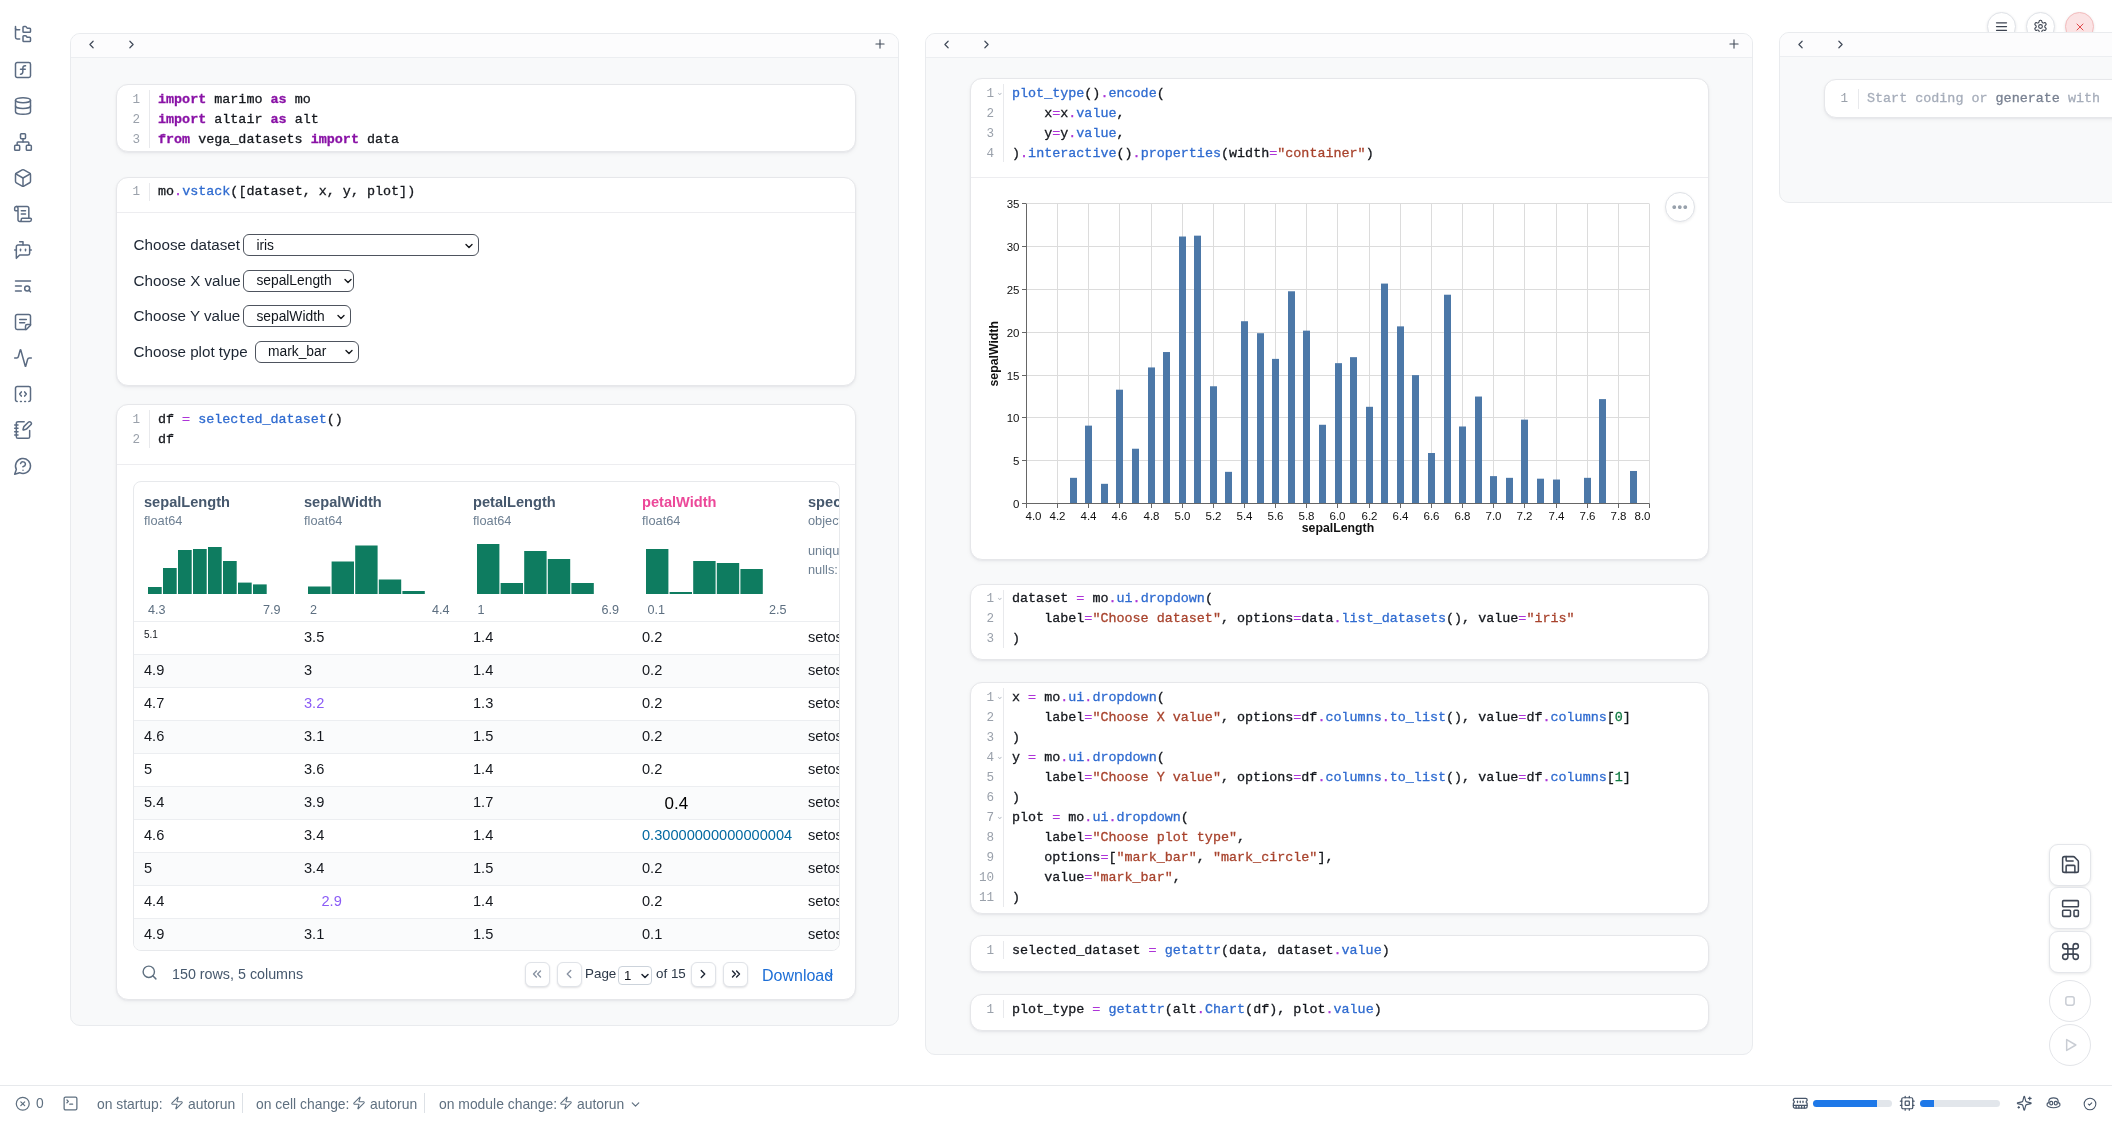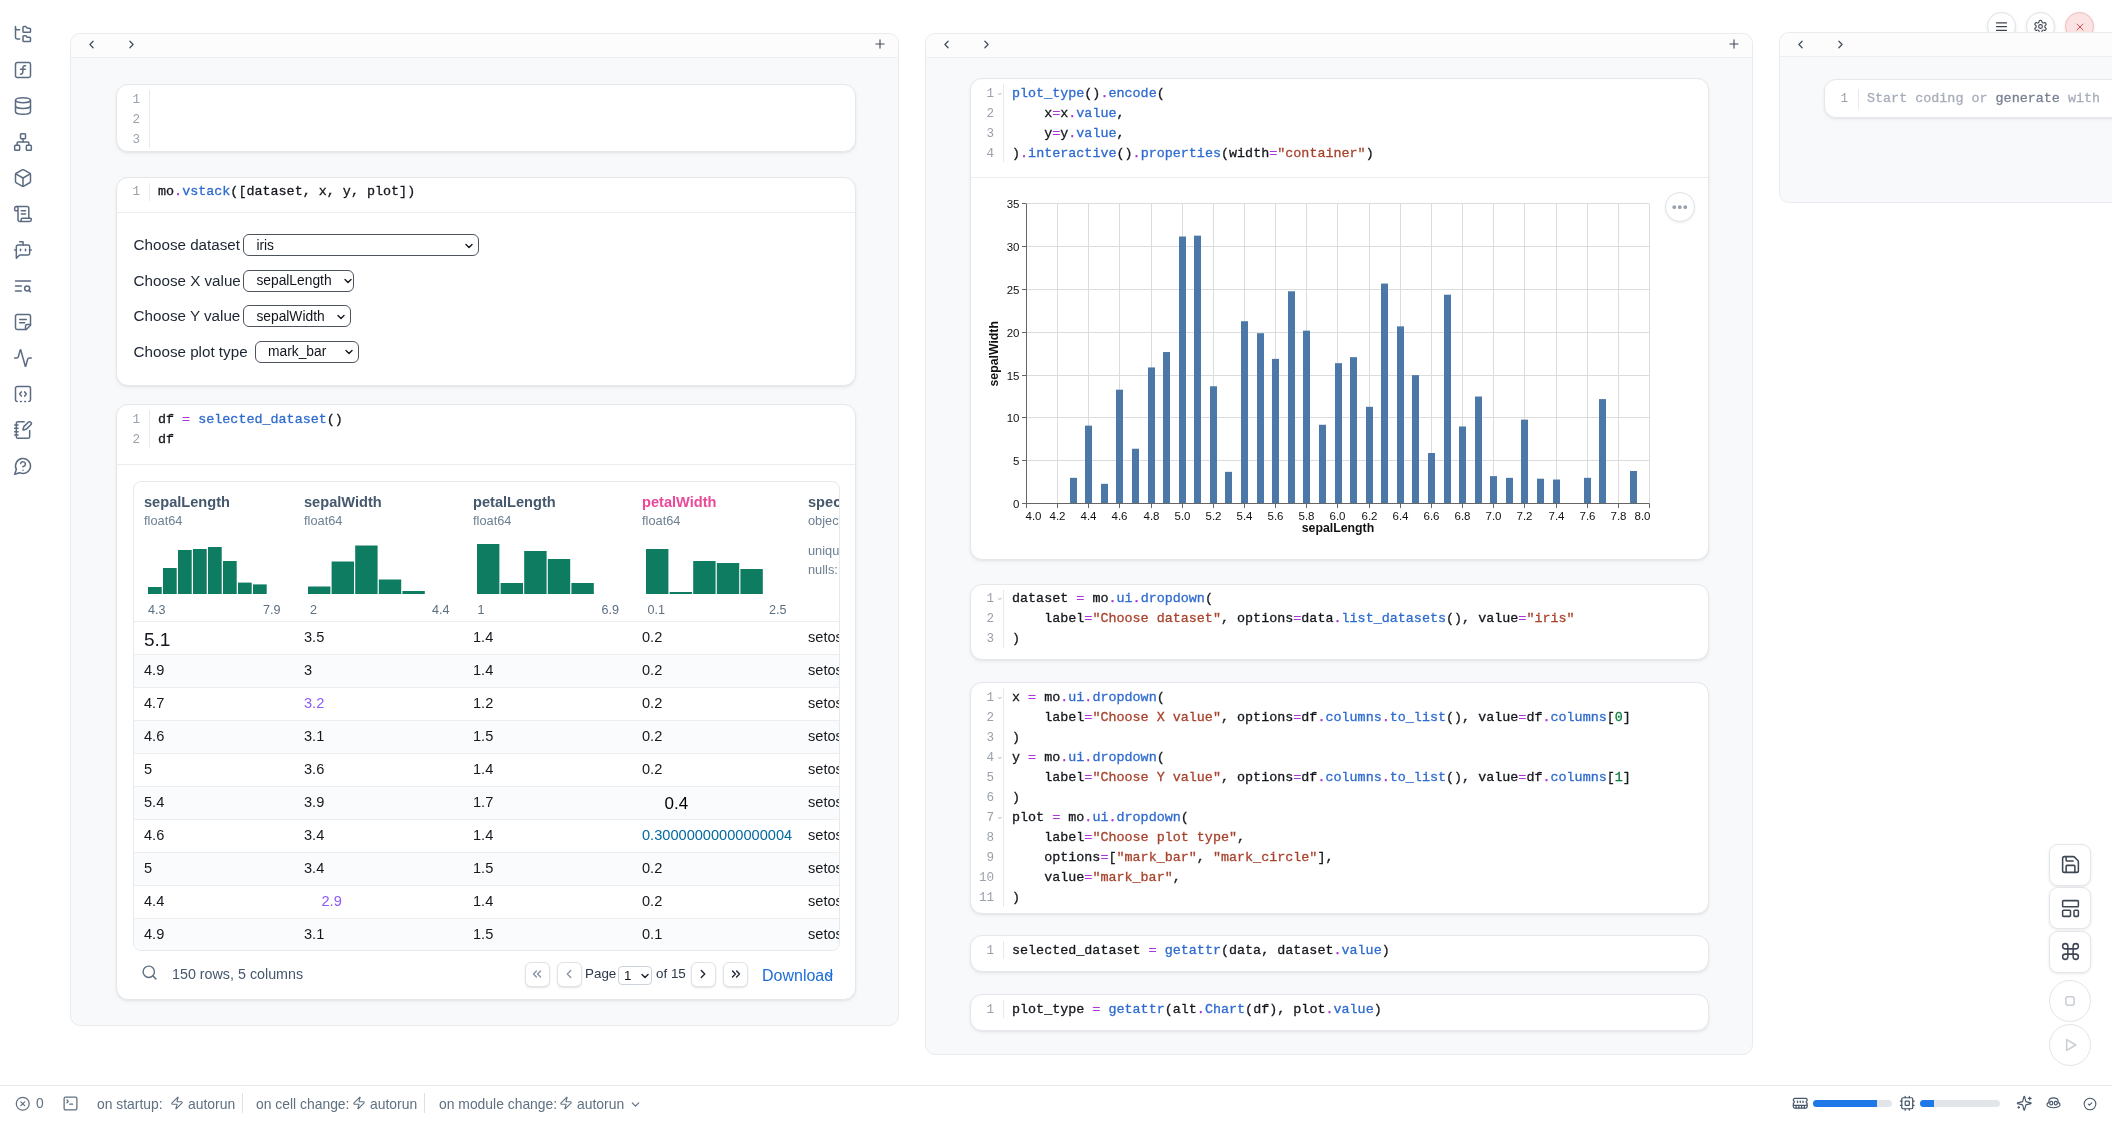--- a/index.html
+++ b/index.html
@@ -159,20 +159,21 @@
   </svg>
 <svg class="abs" style="left:1794px;top:38px" width="13" height="13" viewBox="0 0 24 24" fill="none" stroke="#414a59" stroke-width="2.2" stroke-linecap="round" stroke-linejoin="round">
     <path d="m15 18-6-6 6-6"></path>
   </svg>
 <svg class="abs" style="left:1834px;top:38px" width="13" height="13" viewBox="0 0 24 24" fill="none" stroke="#414a59" stroke-width="2.2" stroke-linecap="round" stroke-linejoin="round">
     <path d="m9 18 6-6-6-6"></path>
   </svg>
 <div class="cell" style="left:116px;top:84px;width:740px;height:68px">
     <div class="gut" style="left:0;top:4.5px;width:23px">1<br>2<br>3</div>
     <div class="gsep" style="left:32px;top:5px;height:58.3px"></div>
+    <div class="code" style="left:41px;top:4.5px"><span class="k">import</span> marimo <span class="k">as</span> mo<br><span class="k">import</span> altair <span class="k">as</span> alt<br><span class="k">from</span> vega_datasets <span class="k">import</span> data</div>
   </div>
 <div class="cell" style="left:116px;top:176.5px;width:740px;height:209px">
     <div class="gut" style="left:0;top:4.5px;width:23px">1</div>
     <div class="gsep" style="left:32px;top:5px;height:18px"></div>
     <div class="code" style="left:41px;top:4.5px">mo<span class="o">.</span><span class="f">vstack</span>([dataset, x, y, plot])</div>
     <div class="abs" style="left:0;right:0;top:34.5px;height:1px;background:#ededf0"></div>
     <div class="lbl" style="left:16.6px;top:58.7px">Choose dataset</div>
     <div class="selbox" style="left:126.4px;top:56.5px;width:236px;height:22px"></div>
     <div class="seltxt" style="left:139.4px;top:60.1px">iris</div>
     <svg class="abs" style="left:346.4px;top:62px" width="12" height="12" viewBox="0 0 24 24" fill="none" stroke="#15181c" stroke-width="2.8" stroke-linecap="round" stroke-linejoin="round">
@@ -248,35 +249,35 @@
       </svg>
       <div class="abs" style="left:14.5px;top:120.5px;font-size:12.6px;color:#5d6f81">4.3</div>
       <div class="abs" style="left:147px;top:120.5px;font-size:12.6px;color:#5d6f81;transform:translateX(-100%)">7.9</div>
       <div class="abs" style="left:176.5px;top:120.5px;font-size:12.6px;color:#5d6f81">2</div>
       <div class="abs" style="left:316px;top:120.5px;font-size:12.6px;color:#5d6f81;transform:translateX(-100%)">4.4</div>
       <div class="abs" style="left:344px;top:120.5px;font-size:12.6px;color:#5d6f81">1</div>
       <div class="abs" style="left:485.4px;top:120.5px;font-size:12.6px;color:#5d6f81;transform:translateX(-100%)">6.9</div>
       <div class="abs" style="left:514px;top:120.5px;font-size:12.6px;color:#5d6f81">0.1</div>
       <div class="abs" style="left:653px;top:120.5px;font-size:12.6px;color:#5d6f81;transform:translateX(-100%)">2.5</div>
       <div class="abs" style="left:0;top:138.5px;width:705.5px;height:33px;background:#fff;border-top:1px solid #eceef1;box-sizing:border-box"></div>
-      <div class="abs" style="left:10.5px;top:146.5px;font-size:19px;color:#15181e">5.1</div>
+      <div class="abs" style="left:10.5px;top:146.5px;font-size:10px;color:#15181e">5.1</div>
       <div class="abs" style="left:170.5px;top:146.5px;font-size:14.6px;color:#15181e">3.5</div>
       <div class="abs" style="left:339.5px;top:146.5px;font-size:14.6px;color:#15181e">1.4</div>
       <div class="abs" style="left:508.5px;top:146.5px;font-size:14.6px;color:#15181e">0.2</div>
       <div class="abs" style="left:674.5px;top:146.5px;font-size:14.6px;color:#15181e">setosa</div>
       <div class="abs" style="left:0;top:171.5px;width:705.5px;height:33px;background:#fafbfc;border-top:1px solid #eceef1;box-sizing:border-box"></div>
       <div class="abs" style="left:10.5px;top:179.5px;font-size:14.6px;color:#15181e">4.9</div>
       <div class="abs" style="left:170.5px;top:179.5px;font-size:14.6px;color:#15181e">3</div>
       <div class="abs" style="left:339.5px;top:179.5px;font-size:14.6px;color:#15181e">1.4</div>
       <div class="abs" style="left:508.5px;top:179.5px;font-size:14.6px;color:#15181e">0.2</div>
       <div class="abs" style="left:674.5px;top:179.5px;font-size:14.6px;color:#15181e">setosa</div>
       <div class="abs" style="left:0;top:204.5px;width:705.5px;height:33px;background:#fff;border-top:1px solid #eceef1;box-sizing:border-box"></div>
       <div class="abs" style="left:10.5px;top:212.5px;font-size:14.6px;color:#15181e">4.7</div>
       <div class="abs" style="left:170.5px;top:212.5px;font-size:14.6px;color:#8b5cf6">3.2</div>
-      <div class="abs" style="left:339.5px;top:212.5px;font-size:14.6px;color:#15181e">1.2</div>
+      <div class="abs" style="left:339.5px;top:212.5px;font-size:14.6px;color:#15181e">1.3</div>
       <div class="abs" style="left:508.5px;top:212.5px;font-size:14.6px;color:#15181e">0.2</div>
       <div class="abs" style="left:674.5px;top:212.5px;font-size:14.6px;color:#15181e">setosa</div>
       <div class="abs" style="left:0;top:237.5px;width:705.5px;height:33px;background:#fafbfc;border-top:1px solid #eceef1;box-sizing:border-box"></div>
       <div class="abs" style="left:10.5px;top:245.5px;font-size:14.6px;color:#15181e">4.6</div>
       <div class="abs" style="left:170.5px;top:245.5px;font-size:14.6px;color:#15181e">3.1</div>
       <div class="abs" style="left:339.5px;top:245.5px;font-size:14.6px;color:#15181e">1.5</div>
       <div class="abs" style="left:508.5px;top:245.5px;font-size:14.6px;color:#15181e">0.2</div>
       <div class="abs" style="left:674.5px;top:245.5px;font-size:14.6px;color:#15181e">setosa</div>
       <div class="abs" style="left:0;top:270.5px;width:705.5px;height:33px;background:#fff;border-top:1px solid #eceef1;box-sizing:border-box"></div>
       <div class="abs" style="left:10.5px;top:278.5px;font-size:14.6px;color:#15181e">5</div>

